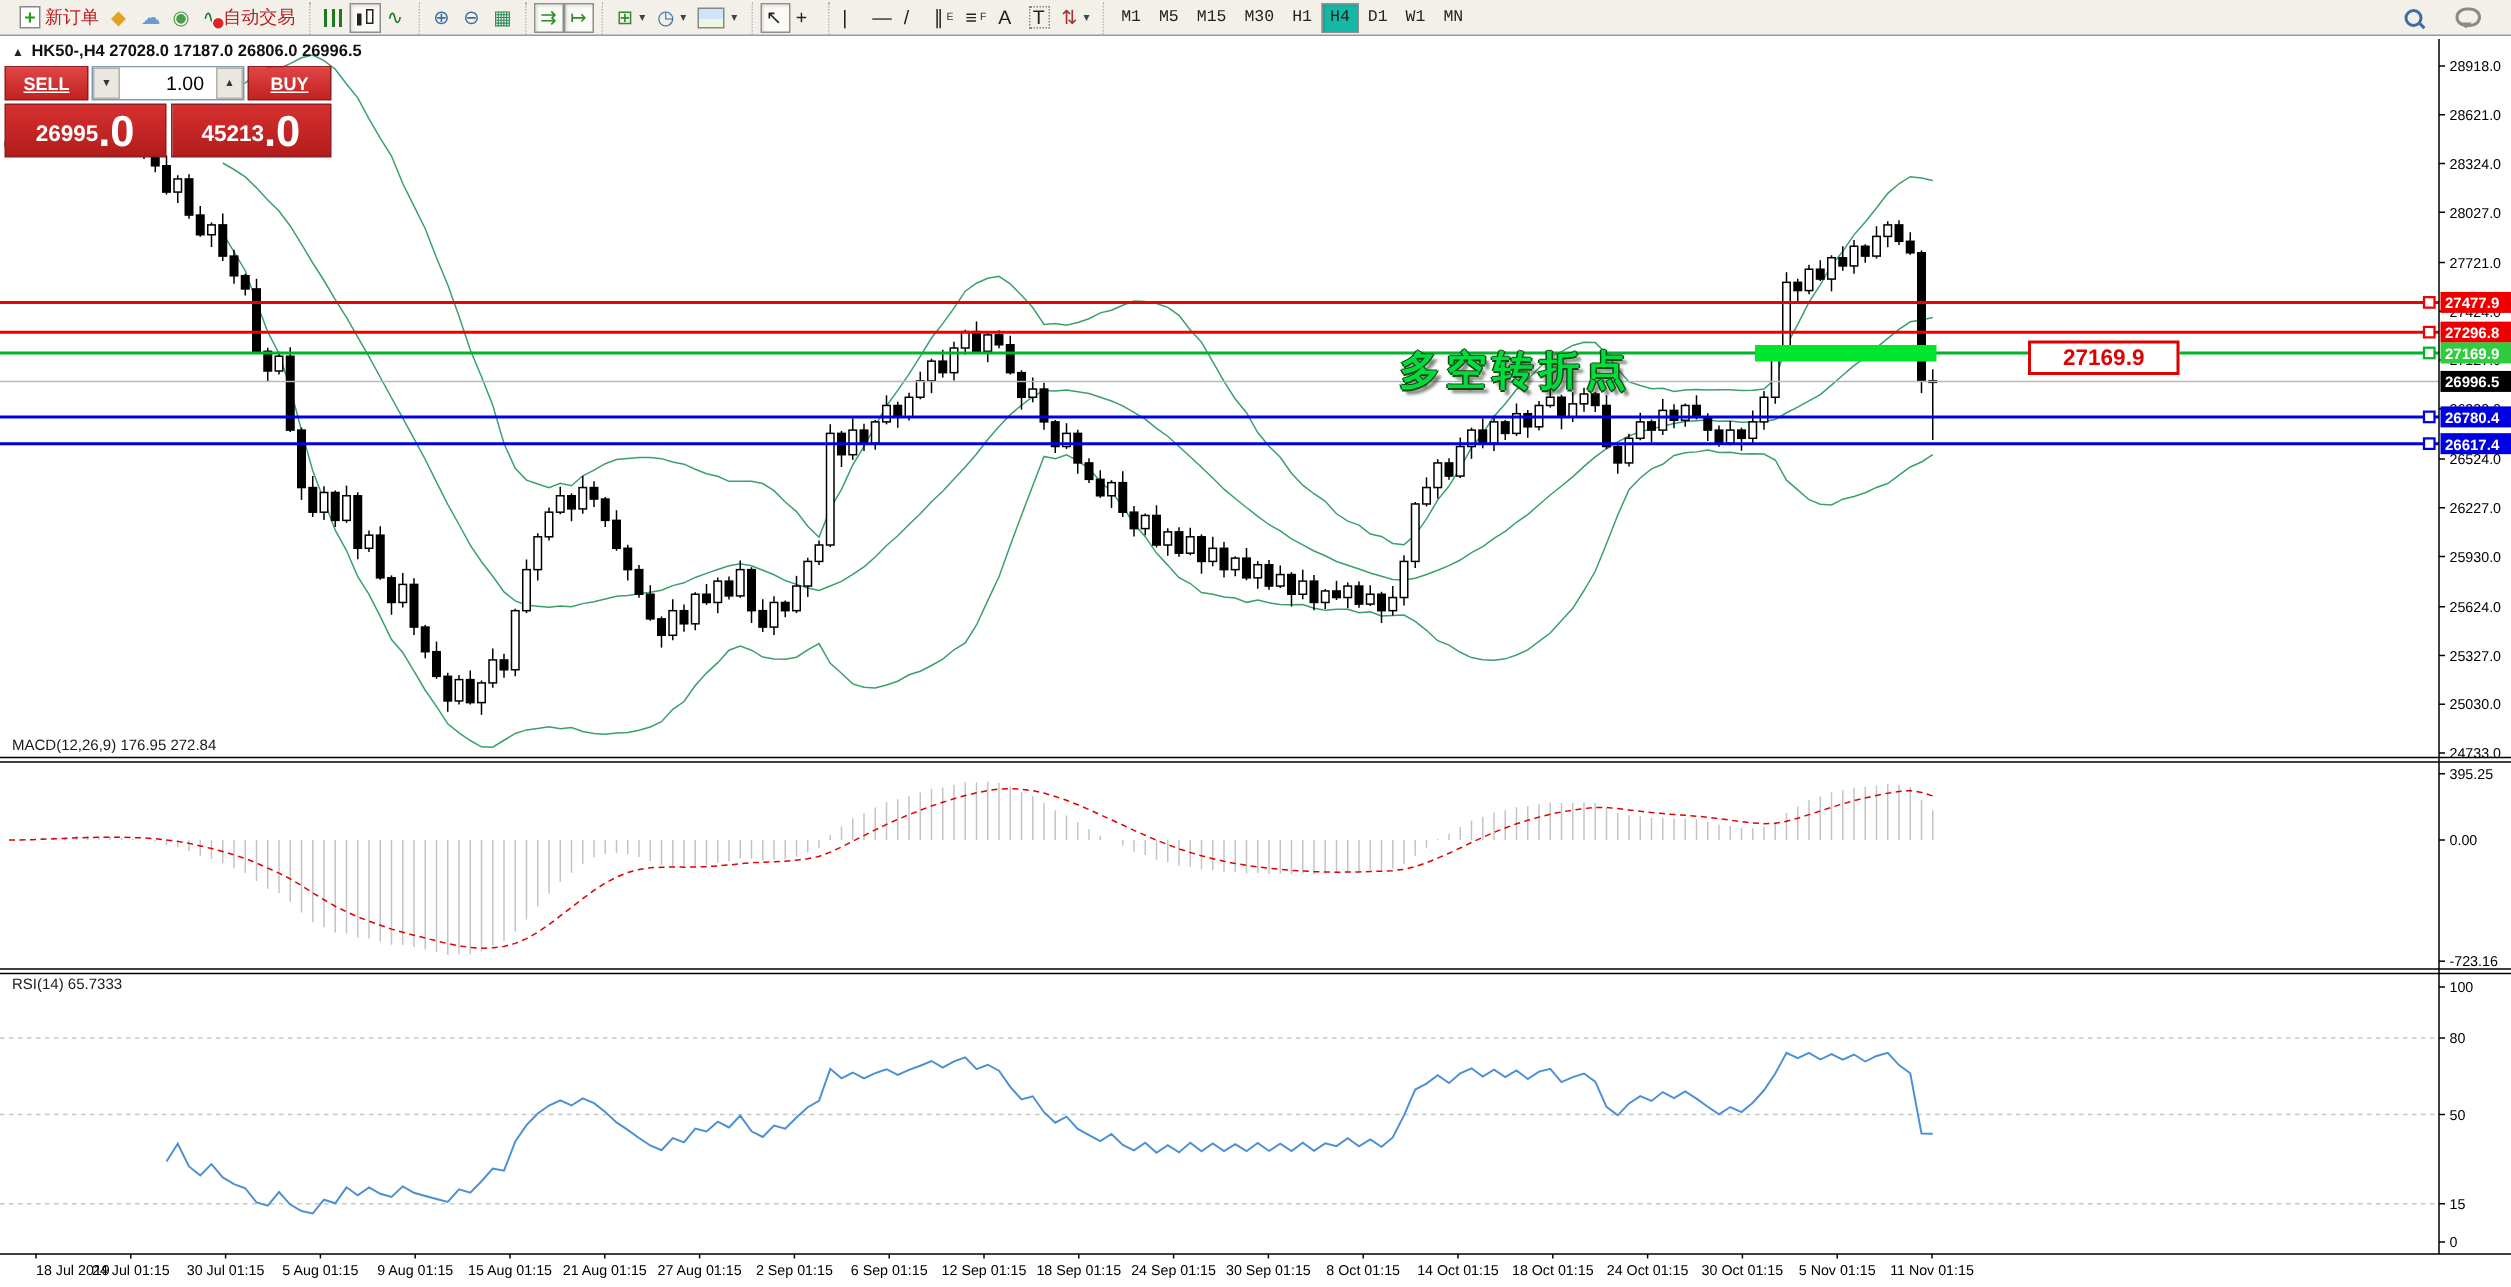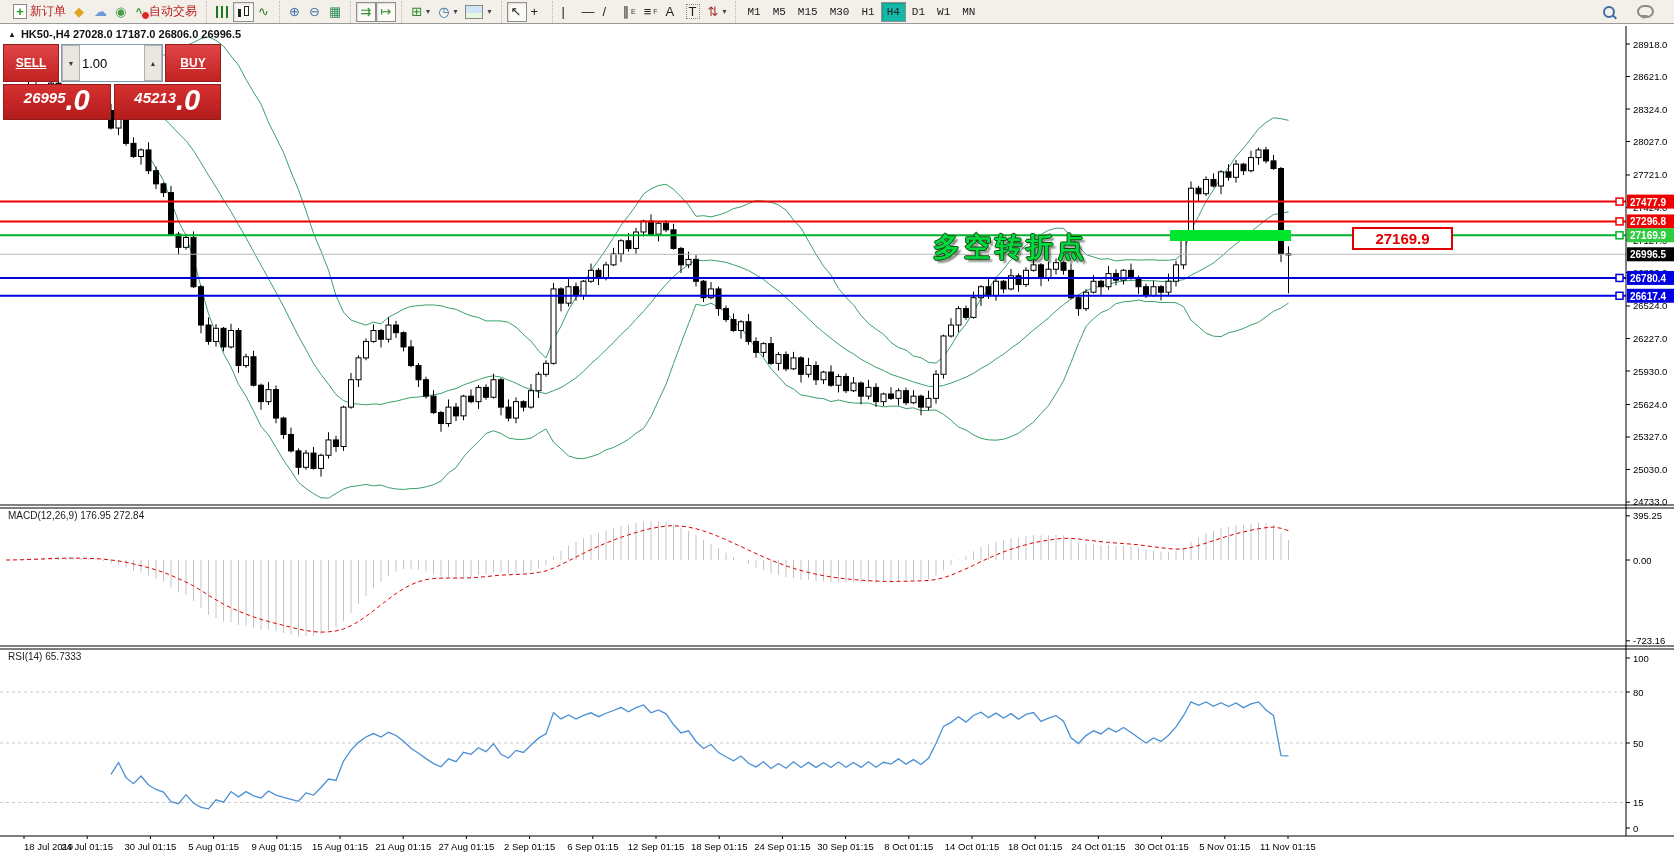--- a/index.html
+++ b/index.html
@@ -33,29 +33,29 @@
   .g-chat::after{content:"";position:absolute;left:1px;top:8px;border-left:4px solid transparent;
     border-right:4px solid transparent;border-top:4px solid #8a8a8a;}
   .tf-btn{font-size:11px;color:#222;padding:0 5px;height:20px;border:1px solid transparent;background:transparent;font-family:Liberation Mono, monospace;}
   .tf-btn.active{border:1px solid #8f8f8f;background:#14b8a6;box-shadow:inset 1px 1px 2px rgba(0,0,0,.12);}
   .tb-right{margin-left:auto;display:flex;align-items:center;gap:14px;padding-right:12px;}
   
   .symbol-header{position:absolute;left:8px;top:28px;font-size:11px;font-weight:bold;color:#111;
     display:flex;align-items:center;gap:5px;}
   .collapse-arrow{font-size:8px;color:#222;}
   .trade-widget{position:absolute;left:3px;top:44px;width:218px;}
-  .tw-row1{display:flex;gap:2px;height:38px;}
+  .tw-row1{display:flex;gap:2px;height:23px;}
   .tw-btn{width:56px;background:linear-gradient(#e04545,#c12222);border:1px solid #8f1d1d;color:#fff;
     font-weight:bold;font-size:12px;text-decoration:underline;font-family:inherit;}
   .tw-stepper{flex:1;display:flex;border:1px solid #7f9db9;background:#fff;box-sizing:border-box;}
   .tw-spin{width:18px;background:#e9e7e0;border:1px solid #b3b1aa;font-size:7px;color:#333;padding:0;font-family:inherit;}
-  .tw-vol{flex:1;border:none;outline:none;font-size:13px;text-align:left;padding-right:8px;width:40px;font-family:inherit;}
+  .tw-vol{flex:1;border:none;outline:none;font-size:13px;text-align:right;padding-right:8px;width:40px;font-family:inherit;}
   .tw-row2{display:flex;gap:3px;margin-top:2px;height:36px;}
   .tw-price{flex:1;background:linear-gradient(#d63030,#b31c1c);border:1px solid #8f1d1d;color:#fff;
-    display:flex;justify-content:center;padding-bottom:1px;font-style:italic;}
+    display:flex;align-items:flex-end;justify-content:center;padding-bottom:1px;}
   .tw-price .pmain{font-size:15px;font-weight:bold;line-height:26px;}
   .tw-price .pbig{font-size:29px;font-weight:bold;line-height:30px;}
   .indic-label{position:absolute;left:8px;font-size:10px;color:#1a1a1a;}
   .cn-annotation{position:absolute;left:933px;top:229px;font-size:27px;font-weight:bold;color:#00dc3e;
     letter-spacing:4px;white-space:nowrap;
     text-shadow:1px 0 #114a11,-1px 0 #114a11,0 1px #114a11,0 -1px #114a11,3px 3px 2px rgba(20,40,20,.55);}
   .green-bar{position:absolute;left:1170px;top:230px;width:121px;height:11px;background:#00e62e;}
   .price-callout{position:absolute;left:1352px;top:227px;width:101px;height:23px;background:#fff;
     border:2px solid #e00000;color:#e00000;font-size:15px;font-weight:bold;display:flex;
     align-items:center;justify-content:center;box-sizing:border-box;}
@@ -861,21 +861,21 @@
         <span class="pmain">26995</span>
         <span class="pbig">.0</span>
       </div>
       <div class="tw-price">
         <span class="pmain">45213</span>
         <span class="pbig">.0</span>
       </div>
     </div>
   </div>
 
-  <div class="indic-label" style="top:510px;">
+  <div class="indic-label" style="top:492px;">
     <span>MACD(12,26,9)</span>&nbsp;<span>176.95 272.84</span>
   </div>
   <div class="indic-label" style="top:651px;">
     <span>RSI(14)</span>&nbsp;<span>65.7333</span>
   </div>
 
   <div class="cn-annotation">多空转折点</div>
   <div class="green-bar"></div>
   <div class="price-callout">27169.9</div>
 

